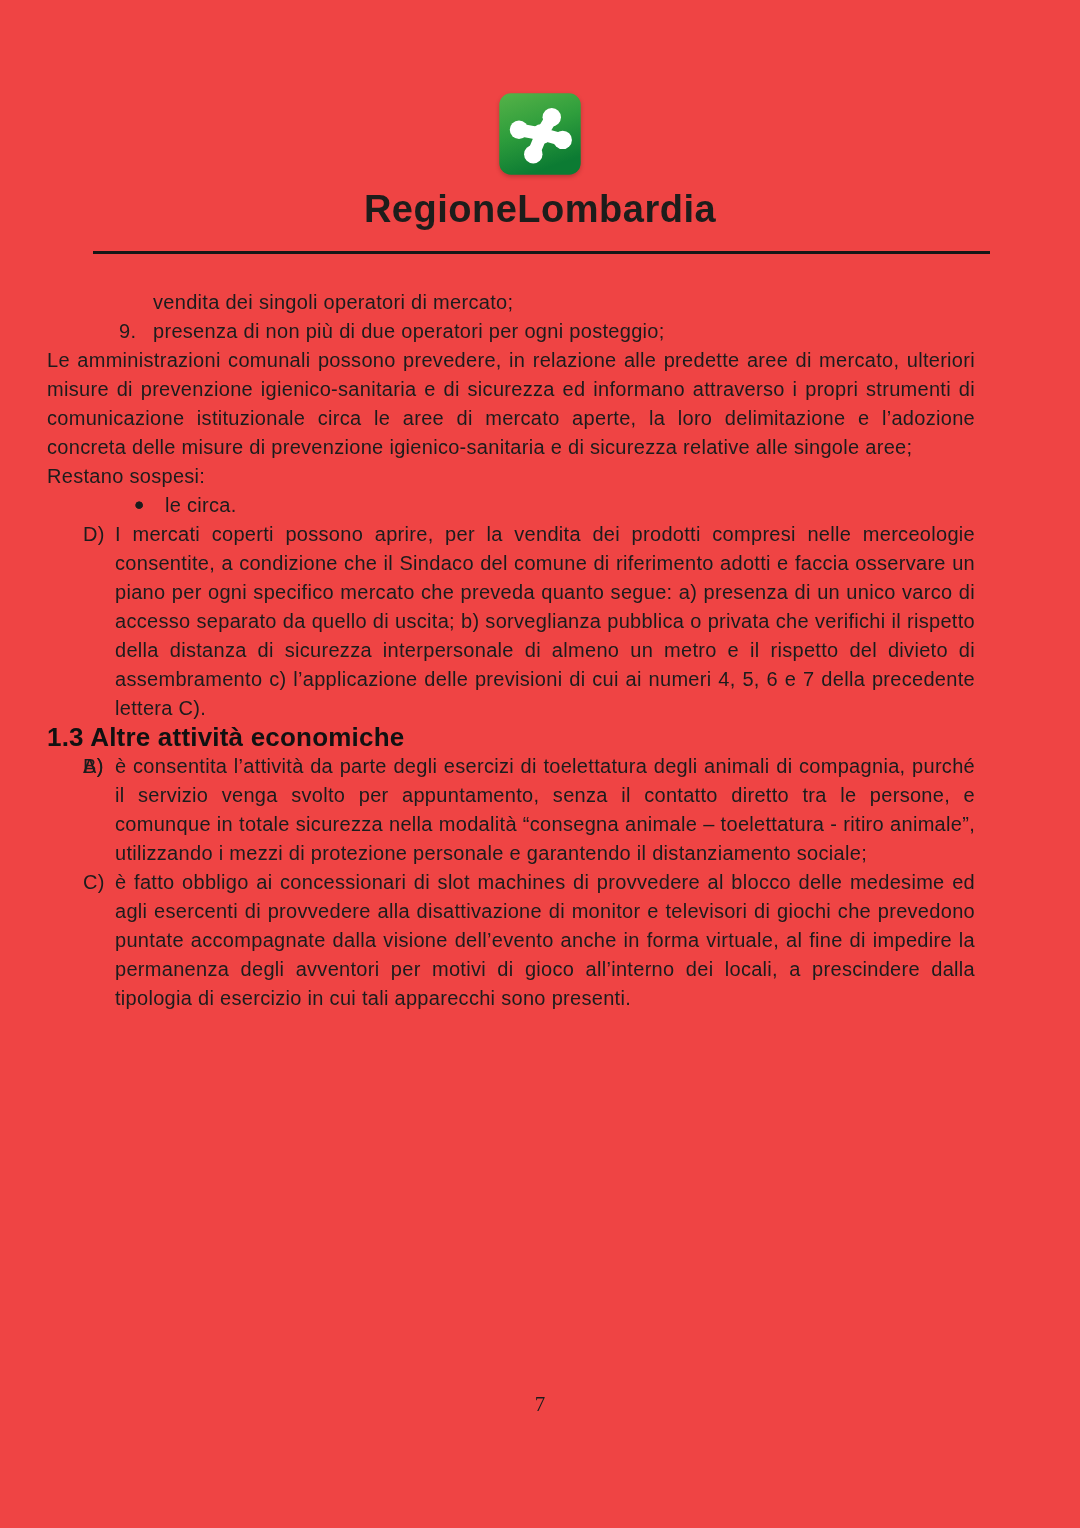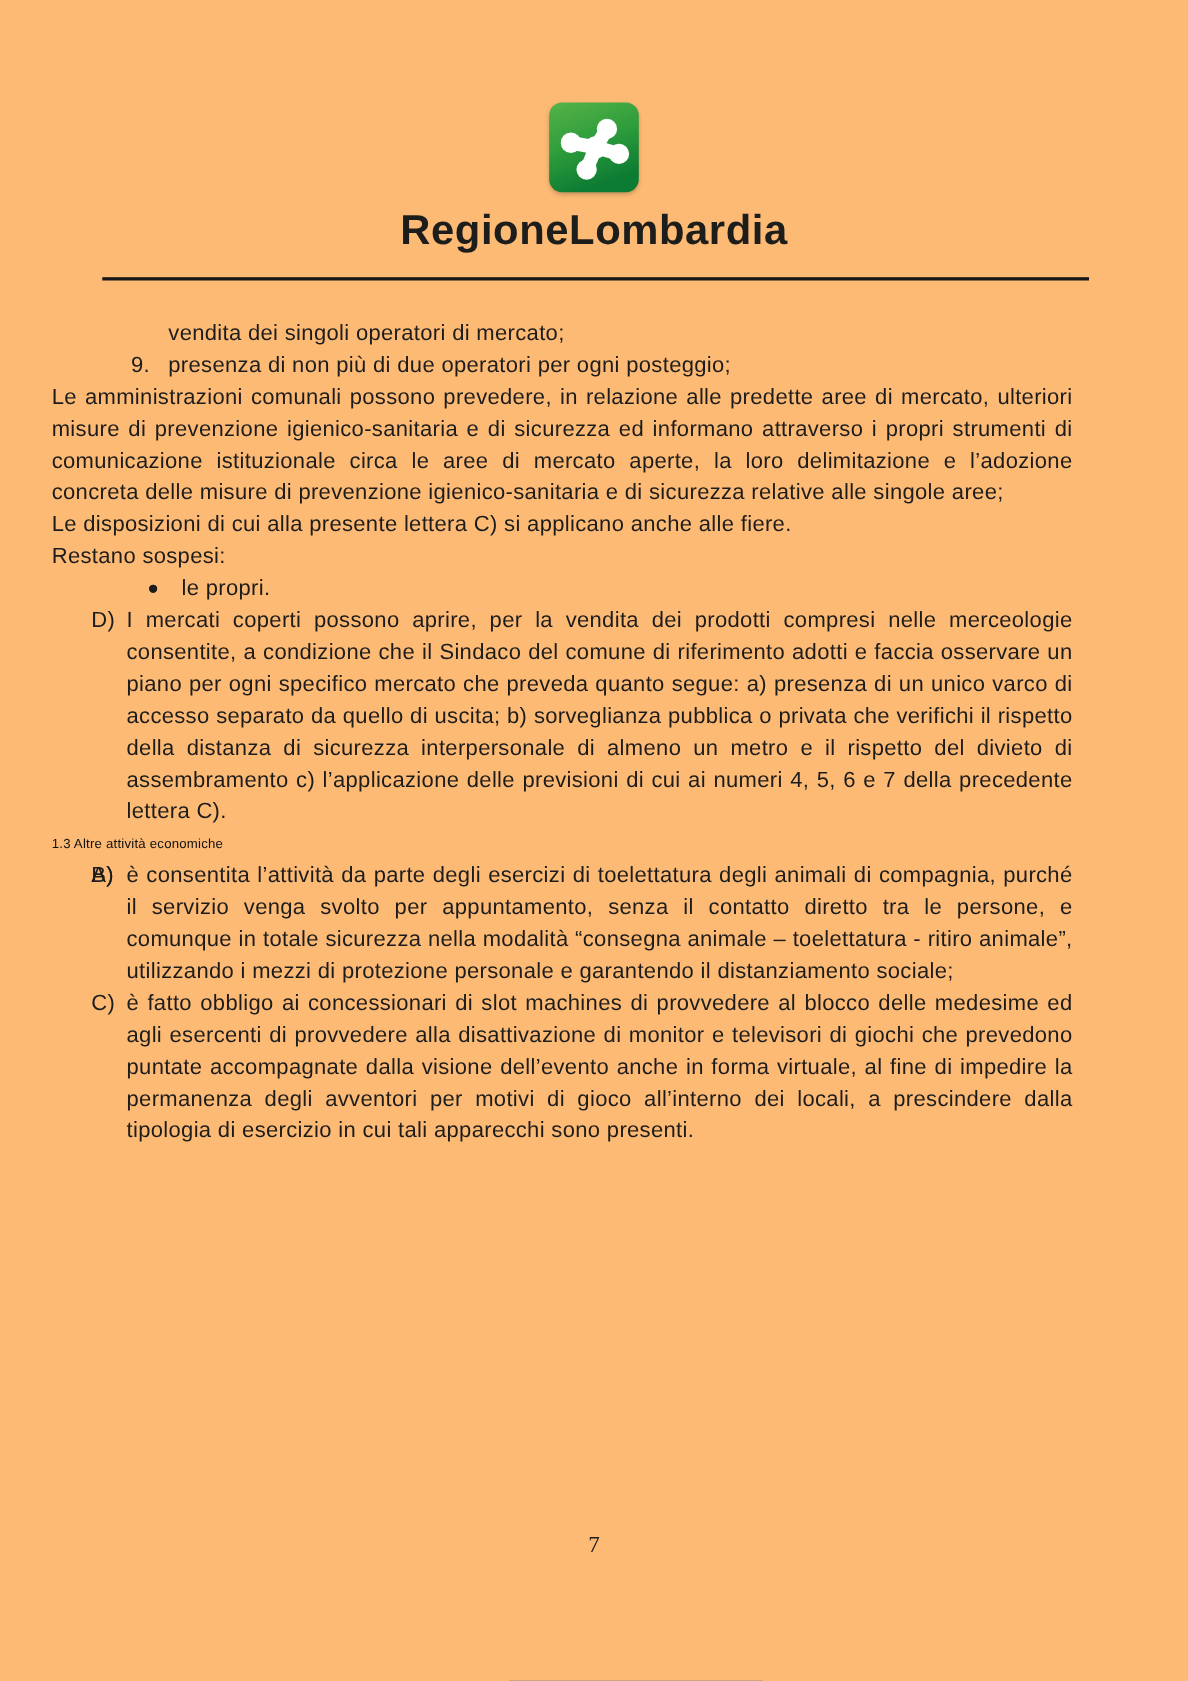--- a/index.html
+++ b/index.html
@@ -2,21 +2,21 @@
 <html lang="it"><head>
 <meta charset="utf-8">
 <title>Document</title>
 <style>
   html, body { margin: 0; padding: 0; background: #888; }
   .page {
     position: relative;
     width: 1080px;
     height: 1528px;
     margin: 0 auto;
-    background: #fdba74;
+    background: #ef4444;
     font-family: "Liberation Sans", "DejaVu Sans", sans-serif;
     color: #1c1c1c;
     overflow: hidden;
   }
   
   .header { text-align: center; padding-top: 92px; }
   .logo-wrap { display: inline-block; }
   .logo-wrap svg { display: block; filter: drop-shadow(0 2px 2px rgba(0,0,0,0.22)); }
   .brand {
     margin-top: 10px;
@@ -64,22 +64,22 @@
     position: absolute; left: 87px; top: -1px;
     font-size: 17px;
   }
   .lettered {
     position: relative;
     padding-left: 68px;
     text-align: justify;
   }
   .lettered .marker { position: absolute; left: 36px; top: 0; }
   .heading {
-    font-size: 12px;
-    font-weight: 400;
+    font-size: 26px;
+    font-weight: 700;
     color: #111111;
     letter-spacing: 0.2px;
   }
   
   .footer {
     position: absolute;
     left: 0; right: 0;
     top: 1392px;
     text-align: center;
     font-family: "Liberation Serif", "DejaVu Serif", serif;
@@ -128,30 +128,29 @@
     <div class="numline">
       <span class="txt">vendita dei singoli operatori di mercato;</span>
     </div>
     <div class="numline">
       <span class="marker">9.</span>
       <span class="txt">presenza di non più di due operatori per ogni posteggio;</span>
     </div>
 
     <p class="para mt-16">Le amministrazioni comunali possono prevedere, in relazione alle predette aree di mercato, ulteriori misure di prevenzione igienico-sanitaria e di sicurezza ed informano attraverso i propri strumenti di comunicazione istituzionale circa le aree di mercato aperte, la loro delimitazione e l’adozione concreta delle misure di prevenzione igienico-sanitaria e di sicurezza relative alle singole aree;</p>
 
-    <p class="para mt-19">Le disposizioni di cui alla presente lettera C) si applicano anche alle fiere.</p>
 
     <p class="para mt-10">Restano sospesi:</p>
 
     <div class="bullet">
       <span class="dot">●</span>
     </div>
     <div class="bullet">
       <span class="dot">●</span>
-      <span>le propri.</span>
+      <span>le circa.</span>
     </div>
 
     <div class="lettered mt-10">
       <span class="marker">D)</span>
       <span class="txt">I mercati coperti possono aprire, per la vendita dei prodotti compresi nelle merceologie consentite, a condizione che il Sindaco del comune di riferimento adotti e faccia osservare un piano per ogni specifico mercato che preveda quanto segue: a) presenza di un unico varco di accesso separato da quello di uscita; b) sorveglianza pubblica o privata che verifichi il rispetto della distanza di sicurezza interpersonale di almeno un metro e il rispetto del divieto di assembramento c) l’applicazione delle previsioni di cui ai numeri 4, 5, 6 e 7 della precedente lettera C).</span>
     </div>
 
     <h2 class="heading mt-18">1.3 Altre attività economiche</h2>
 
     <div class="lettered mt-14">

